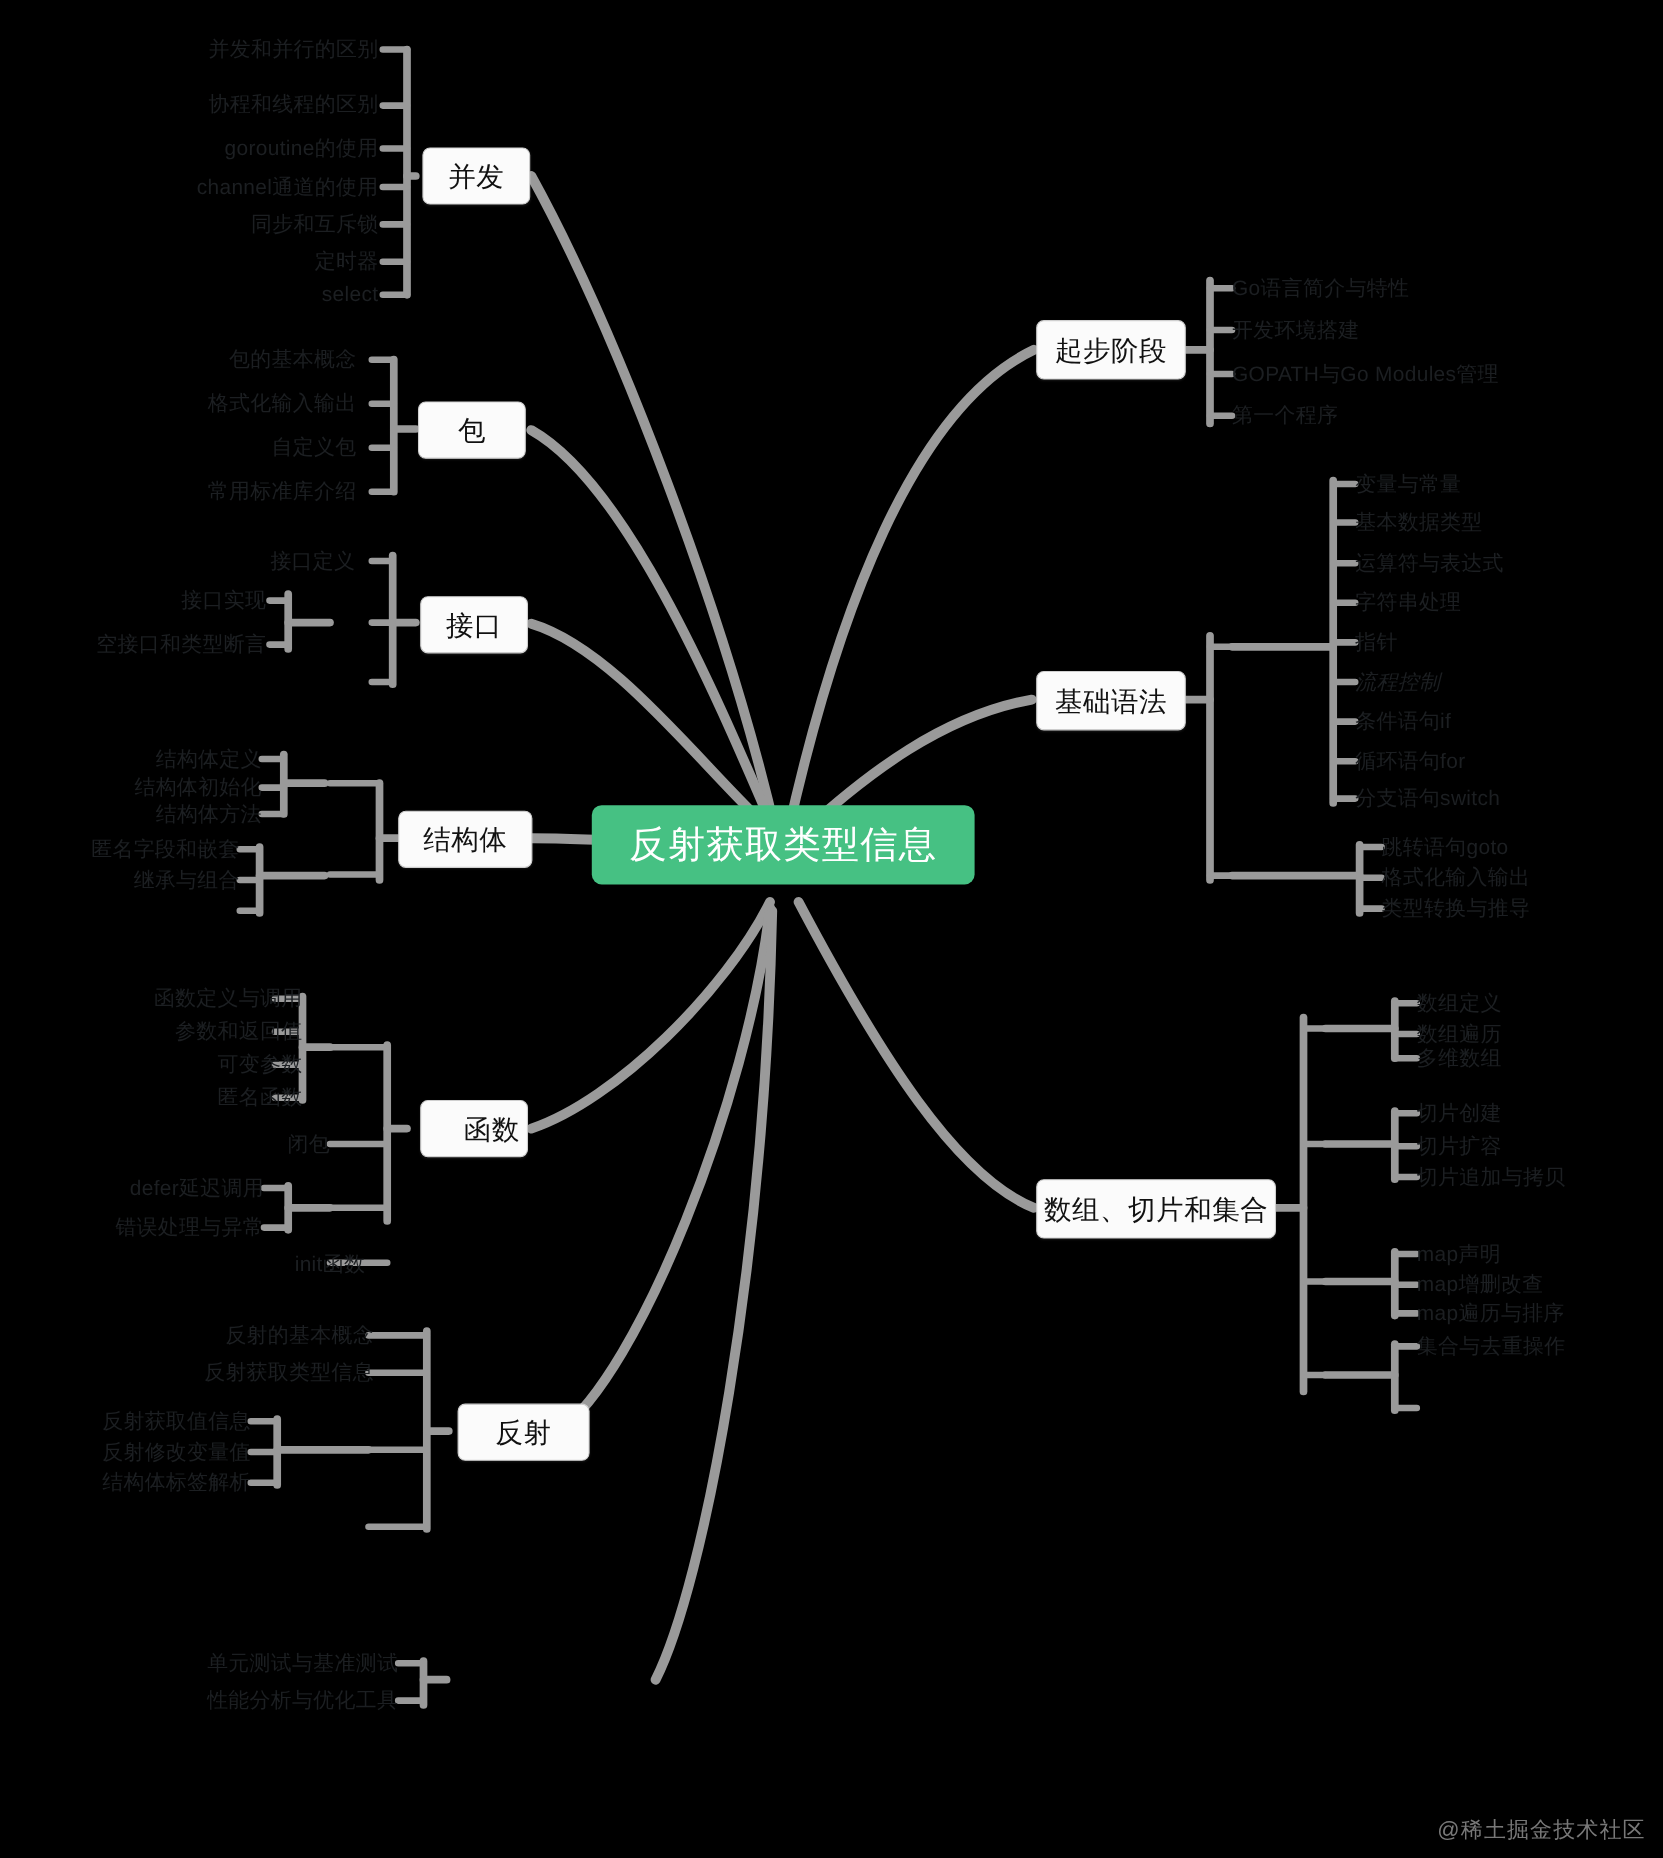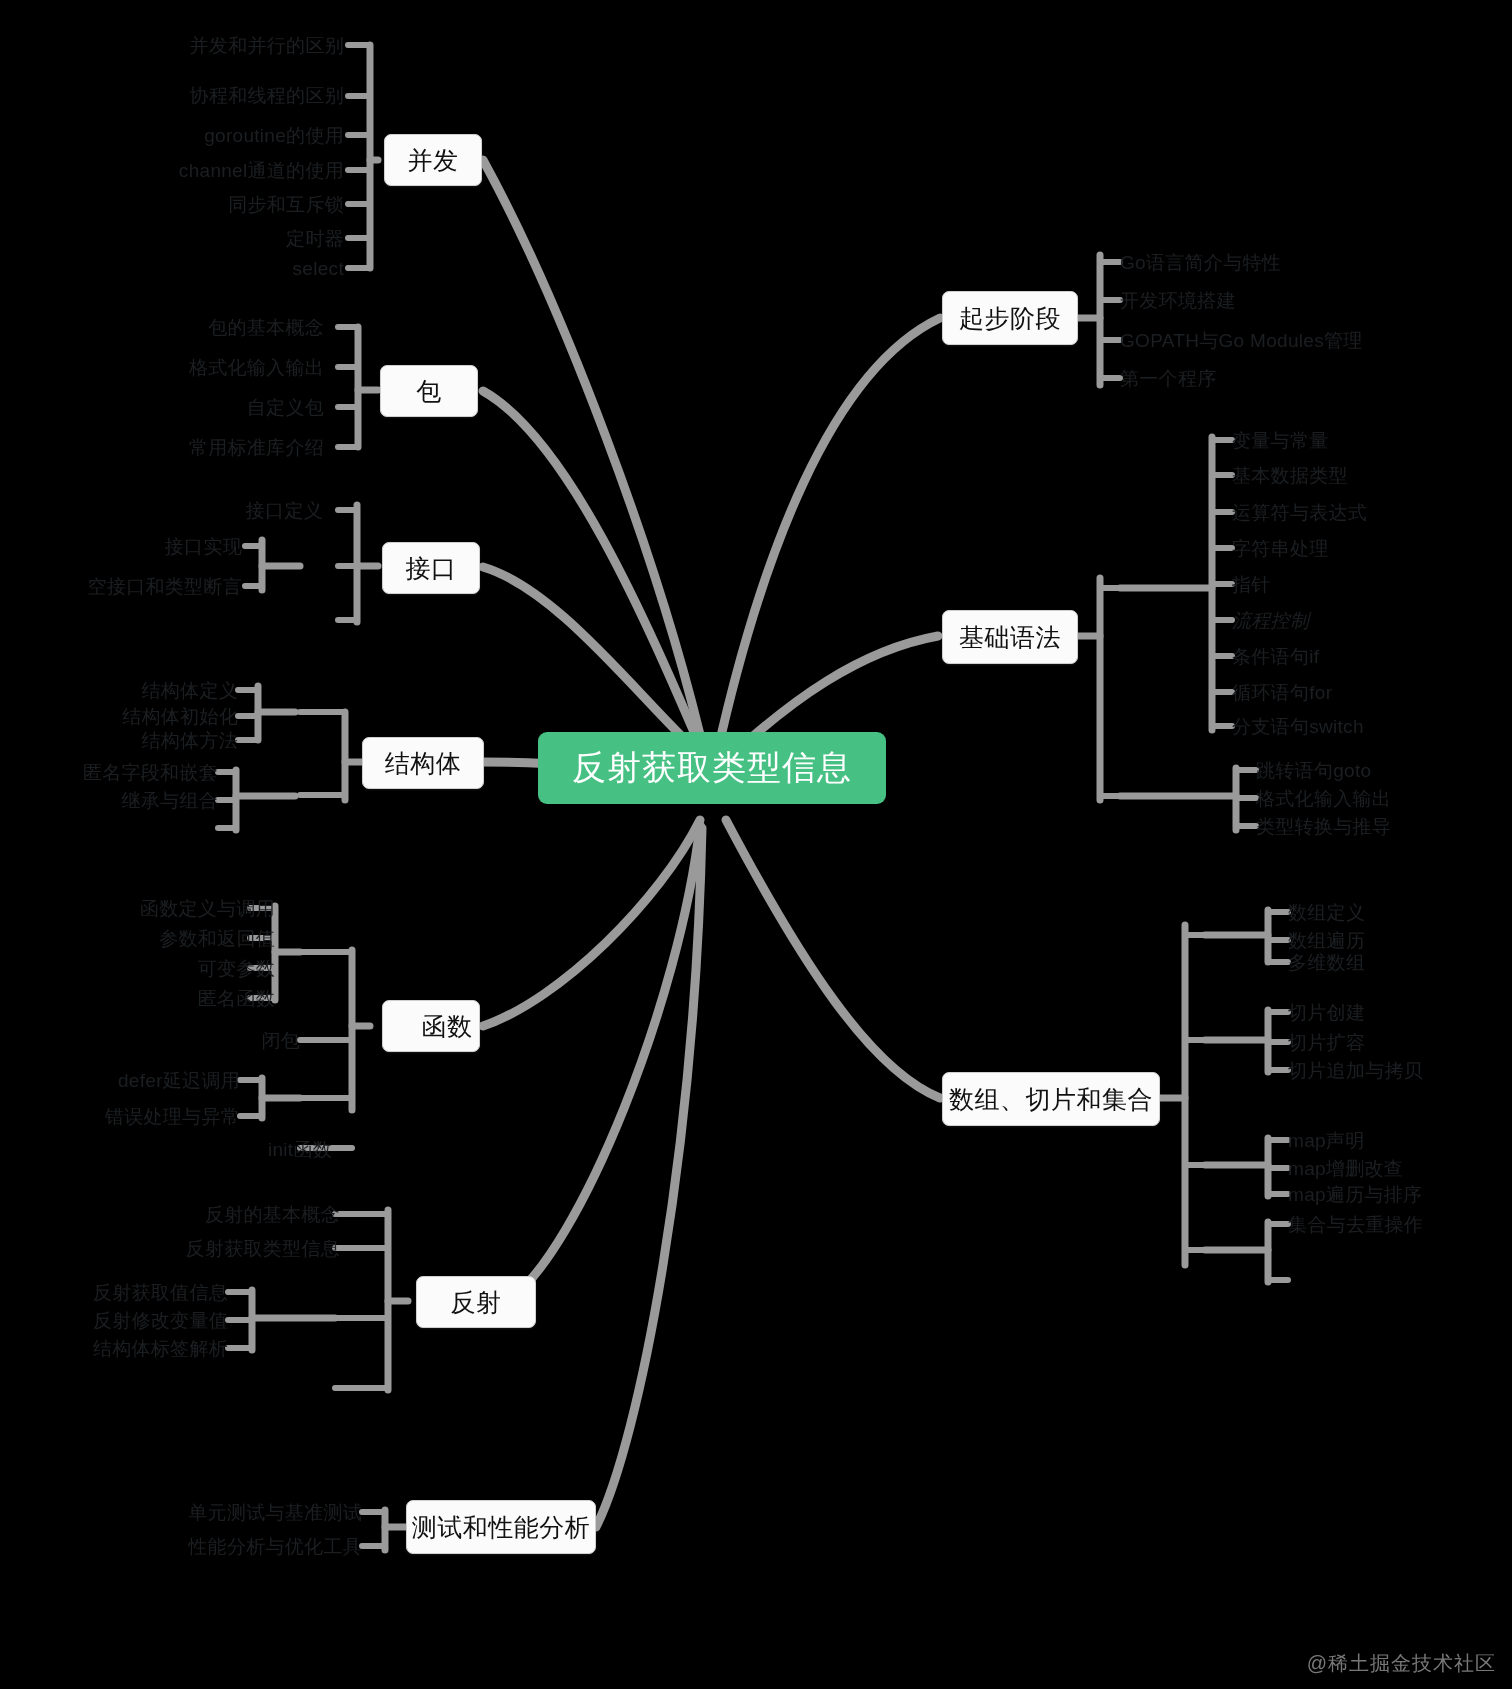--- a/index.html
+++ b/index.html
@@ -123,21 +123,20 @@
   </svg>
 
   <div class="node center" style="left:538px;top:732px;width:348px;height:72px;">反射获取类型信息</div>
 
   <div class="node" style="left:384px;top:134px;width:98px;height:52px;">并发</div>
   <div class="node" style="left:380px;top:365px;width:98px;height:52px;">包</div>
   <div class="node" style="left:382px;top:542px;width:98px;height:52px;">接口</div>
   <div class="node" style="left:362px;top:737px;width:122px;height:52px;">结构体</div>
   <div class="node" style="left:382px;top:1000px;width:98px;height:52px;padding-left:32px;">函数</div>
   <div class="node" style="left:416px;top:1276px;width:120px;height:52px;">反射</div>
-  <div class="node" style="left:406px;top:1500px;width:190px;height:54px;">测试和性能分析</div>
 
   <div class="node" style="left:942px;top:291px;width:136px;height:54px;">起步阶段</div>
   <div class="node" style="left:942px;top:610px;width:136px;height:54px;">基础语法</div>
   <div class="node" style="left:942px;top:1072px;width:218px;height:54px;">数组、切片和集合</div>
 
   <div class="leaf l" style="right:1168px;top:36px;">并发和并行的区别</div>
   <div class="leaf l" style="right:1168px;top:86px;">协程和线程的区别</div>
   <div class="leaf l" style="right:1168px;top:126px;">goroutine的使用</div>
   <div class="leaf l" style="right:1168px;top:161px;">channel通道的使用</div>
   <div class="leaf l" style="right:1168px;top:195px;">同步和互斥锁</div>

